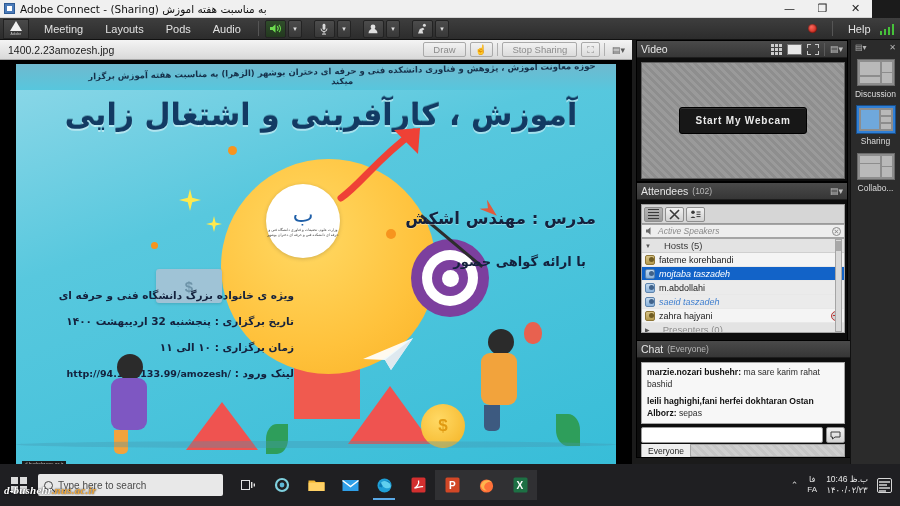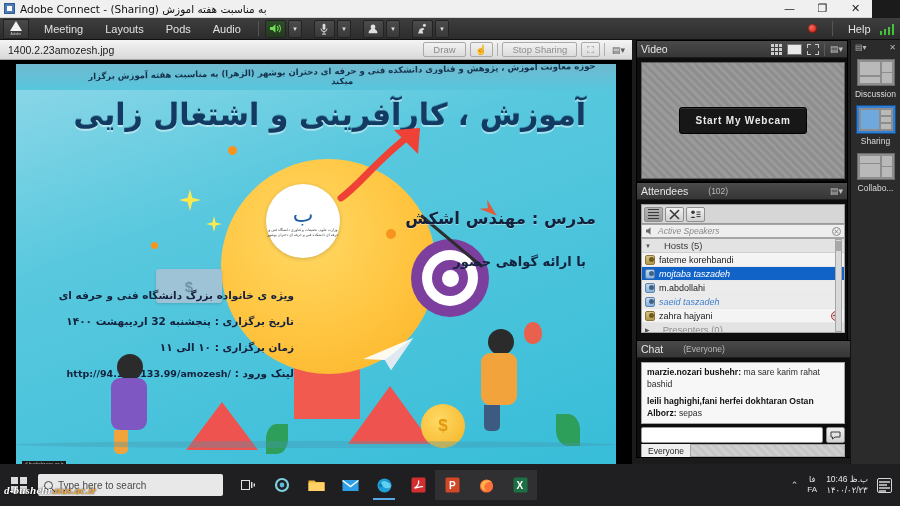--- a/index.html
+++ b/index.html
@@ -111,21 +111,21 @@
     position:absolute; left:0; top:0; width:100%; height:26px;
     background:linear-gradient(#6fb9cf,#57c6dd);
   }
   .hdr-line{
     position:absolute; top:2px; right:8px; left:60px;
     text-align:center; font-size:8.5px; color:#15304a; direction:rtl;
     font-family:"DejaVu Sans", sans-serif; font-weight:bold;
     transform: rotate(-1.2deg);
   }
   .slide-title{
-    position:absolute; top:33px; right:30px; left:40px; text-align:right;
+    position:absolute; top:33px; right:30px; left:40px; text-align:center;
     font-size:30px; color:#123a63; direction:rtl; font-weight:bold;
     font-family:"DejaVu Sans", sans-serif;
     text-shadow: 0 2px 0 rgba(255,255,255,.45), 0 -1px 0 rgba(10,40,70,.35);
     letter-spacing:-1px;
   }
   
   .bulb{
     position:absolute; left:205px; top:95px; width:215px; height:215px;
     border-radius:50%;
     background:radial-gradient(circle at 40% 35%, #ffd964, #ffc23c 60%, #f9b125 100%);
@@ -212,21 +212,21 @@
   }
 
   
   .pod{
     position:absolute; background:#0d0d0d;
     border:1px solid #000;
   }
   .pod-head{
     height:17px; background:linear-gradient(#4a4a4a,#363636);
     border-bottom:1px solid #1d1d1d;
-    display:flex; align-items:center; padding:0 4px;gap:16px;
+    display:flex; align-items:center; padding:0 4px;
   }
   .pod-head .t{ font-size:10.5px; color:#e6e6e6; }
   .pod-head .c{ font-size:8.5px; color:#b9b9b9; margin-left:4px; }
   .pod-head .r{ margin-left:auto; display:flex; align-items:center; gap:5px; }
   .pod-m{ font-size:9px; color:#c0c0c0; }
 
   #video-pod{ left:636px; top:40px; width:212px; height:142px; }
   .video-body{
     position:absolute; left:4px; top:21px; width:204px; height:117px;
     background:

